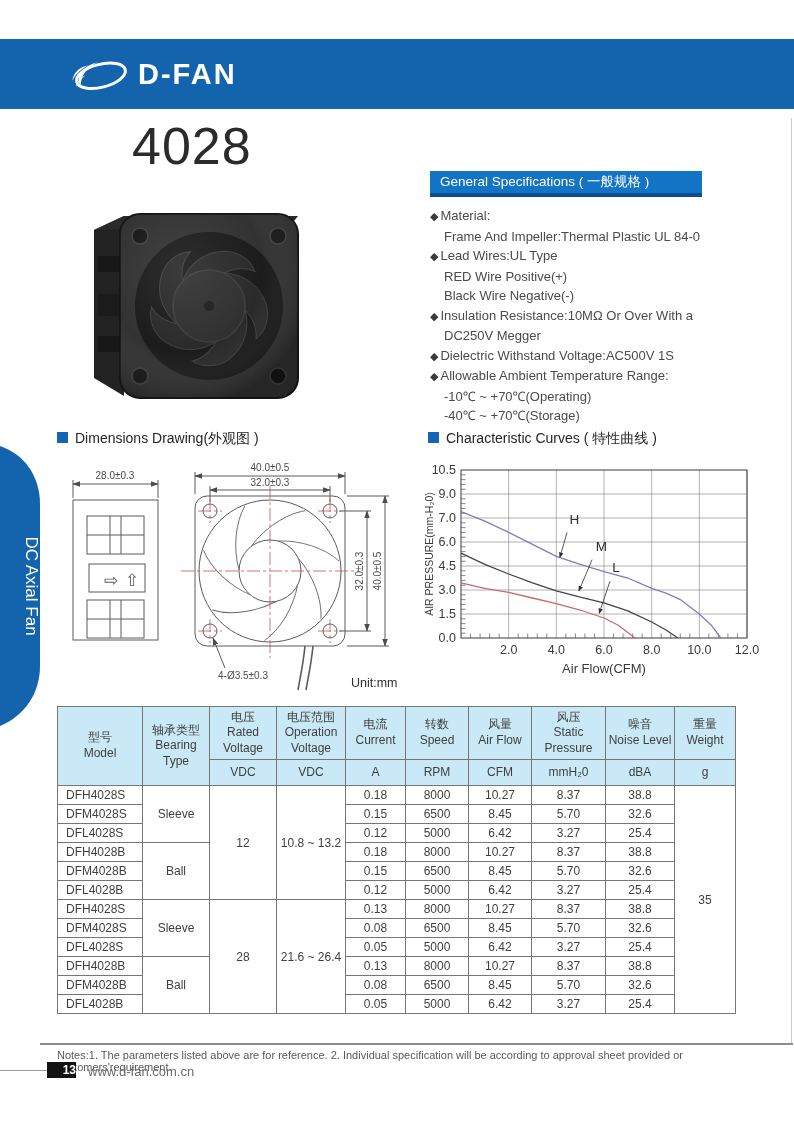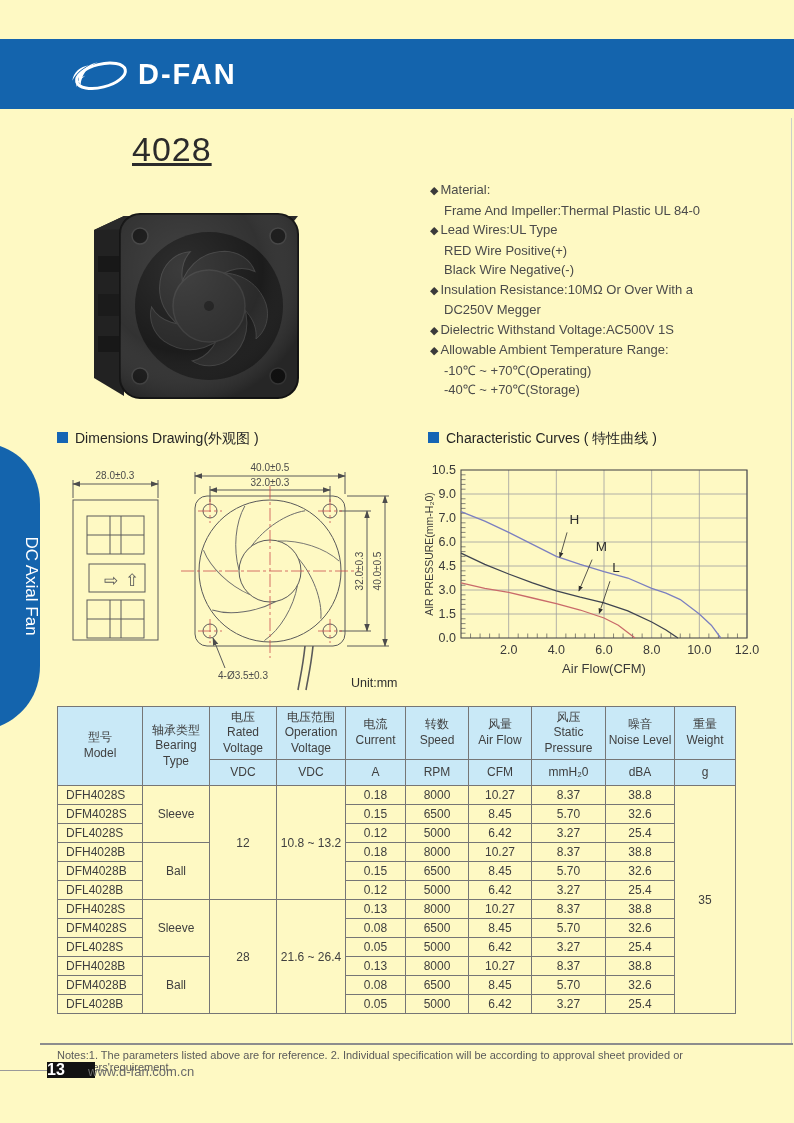--- a/index.html
+++ b/index.html
@@ -1,46 +1,46 @@
 <!DOCTYPE html>
 <html><head>
 <meta charset="utf-8">
 <style>
   html,body{margin:0;padding:0;background:#e8e8e8;}
-  .page{position:relative;width:794px;height:1123px;background:#fef9c3;margin:0 auto;
+  .page{position:relative;width:794px;height:1123px;background:#ffffff;margin:0 auto;
         font-family:"Liberation Sans", sans-serif;overflow:hidden;}
   
   .topbar{position:absolute;left:0;top:39px;width:794px;height:70px;background:#1464ad;
           display:flex;align-items:center;}
   .brand-wrap{display:flex;align-items:center;margin-left:70px;}
   .brand-text{color:#fff;font-size:29px;font-weight:bold;letter-spacing:2px;margin-left:4px;}
   .head-title-wrap{display:flex;align-items:baseline;margin-left:56px;}
   .head-title{color:#fff;font-size:34px;letter-spacing:1px;}
   .head-subtitle{color:#fff;font-size:20px;margin-left:14px;letter-spacing:0.5px;}
   
   .side-tab{position:absolute;left:0;top:438px;width:48px;height:296px;}
   
-  .model-title{position:absolute;left:132px;top:130px;font-size:34px;color:#2b2b2b;letter-spacing:1px;text-decoration:underline;}
+  .model-title{position:absolute;left:132px;top:116px;font-size:52px;color:#2b2b2b;letter-spacing:1px;}
   .fan-photo{position:absolute;left:84px;top:196px;width:224px;height:212px;}
   
   .gspec{position:absolute;left:430px;top:171px;width:300px;}
   .gspec-bar{width:262px;height:22px;line-height:22px;background:#1373c4;border-bottom:4px solid #0c4e90;
              color:#fff;font-size:13.5px;padding-left:10px;}
   .gspec-list{margin-top:9px;font-size:13px;color:#4b4b4b;line-height:19.5px;}
   .gspec-item .dmd{font-size:11px;margin-right:2px;color:#3b3b3b;}
   .gspec-item.cont{padding-left:14px;}
   
   .sec-head{position:absolute;font-size:14px;color:#252525;}
   .sec-sq{display:inline-block;width:11px;height:11px;background:#1565b4;margin-right:7px;}
   
   .foot-rule{position:absolute;left:40px;top:1043px;width:753px;height:2px;background:#8d8d8d;}
   .notes{position:absolute;left:57px;top:1049px;width:720px;font-size:11px;color:#5a5a5a;}
   .page-badge-line{position:absolute;left:0;top:1070px;width:47px;height:1px;background:#9a9a9a;}
-  .page-badge{position:absolute;left:47px;top:1062px;width:48px;height:16px;background:#121212;color:#fff;
-              font-size:16px;font-weight:bold;text-align:left;line-height:16px;}
+  .page-badge{position:absolute;left:47px;top:1062px;width:29px;height:16px;background:#121212;color:#fff;
+              font-size:12px;font-weight:bold;text-align:right;line-height:16px;}
   .website{position:absolute;left:88px;top:1064px;font-size:13px;color:#6b6b6b;}
   .page-edge{position:absolute;right:2px;top:118px;width:1px;height:925px;background:#cccccc;}
   
   .spec-table-wrap{position:absolute;left:57px;top:706px;}
   table.spec{border-collapse:collapse;table-layout:fixed;width:678px;font-size:12px;color:#3f3f3f;}
   table.spec th,table.spec td{border:1px solid #767676;text-align:center;padding:0;font-weight:normal;}
   table.spec thead th{background:#c9e9f7;line-height:1.3;}
   table.spec thead tr.r1 th{height:52px;}
   table.spec thead tr.r2 th{height:25px;margin-top:44px;}
   table.spec tbody tr{height:19px;}
@@ -120,20 +120,21 @@
         </g>
       </g>
 
       <circle cx="125" cy="110" r="36" fill="#2c2c2c" stroke="#3a3a3a" stroke-width="1.5"></circle>
       <circle cx="125" cy="110" r="5" fill="#1a1a1a"></circle>
       <rect x="36" y="18" width="178" height="184" rx="20" fill="url(#sheen)"></rect>
     </svg>
   </div>
 
   <div class="gspec">
+    <div class="gspec-bar">General Specifications ( 一般规格 )</div>
     <div class="gspec-list" id="gspec-list">
         <div class="gspec-item "><span class="dmd">◆</span><span>Material:</span></div>
         <div class="gspec-item cont"><span>Frame And Impeller:Thermal Plastic UL 84-0</span></div>
         <div class="gspec-item "><span class="dmd">◆</span><span>Lead Wires:UL Type</span></div>
         <div class="gspec-item cont"><span>RED Wire Positive(+)</span></div>
         <div class="gspec-item cont"><span>Black Wire Negative(-)</span></div>
         <div class="gspec-item "><span class="dmd">◆</span><span>Insulation Resistance:10MΩ Or Over With a</span></div>
         <div class="gspec-item cont"><span>DC250V Megger</span></div>
         <div class="gspec-item "><span class="dmd">◆</span><span>Dielectric Withstand Voltage:AC500V 1S</span></div>
         <div class="gspec-item "><span class="dmd">◆</span><span>Allowable Ambient Temperature Range:</span></div>

